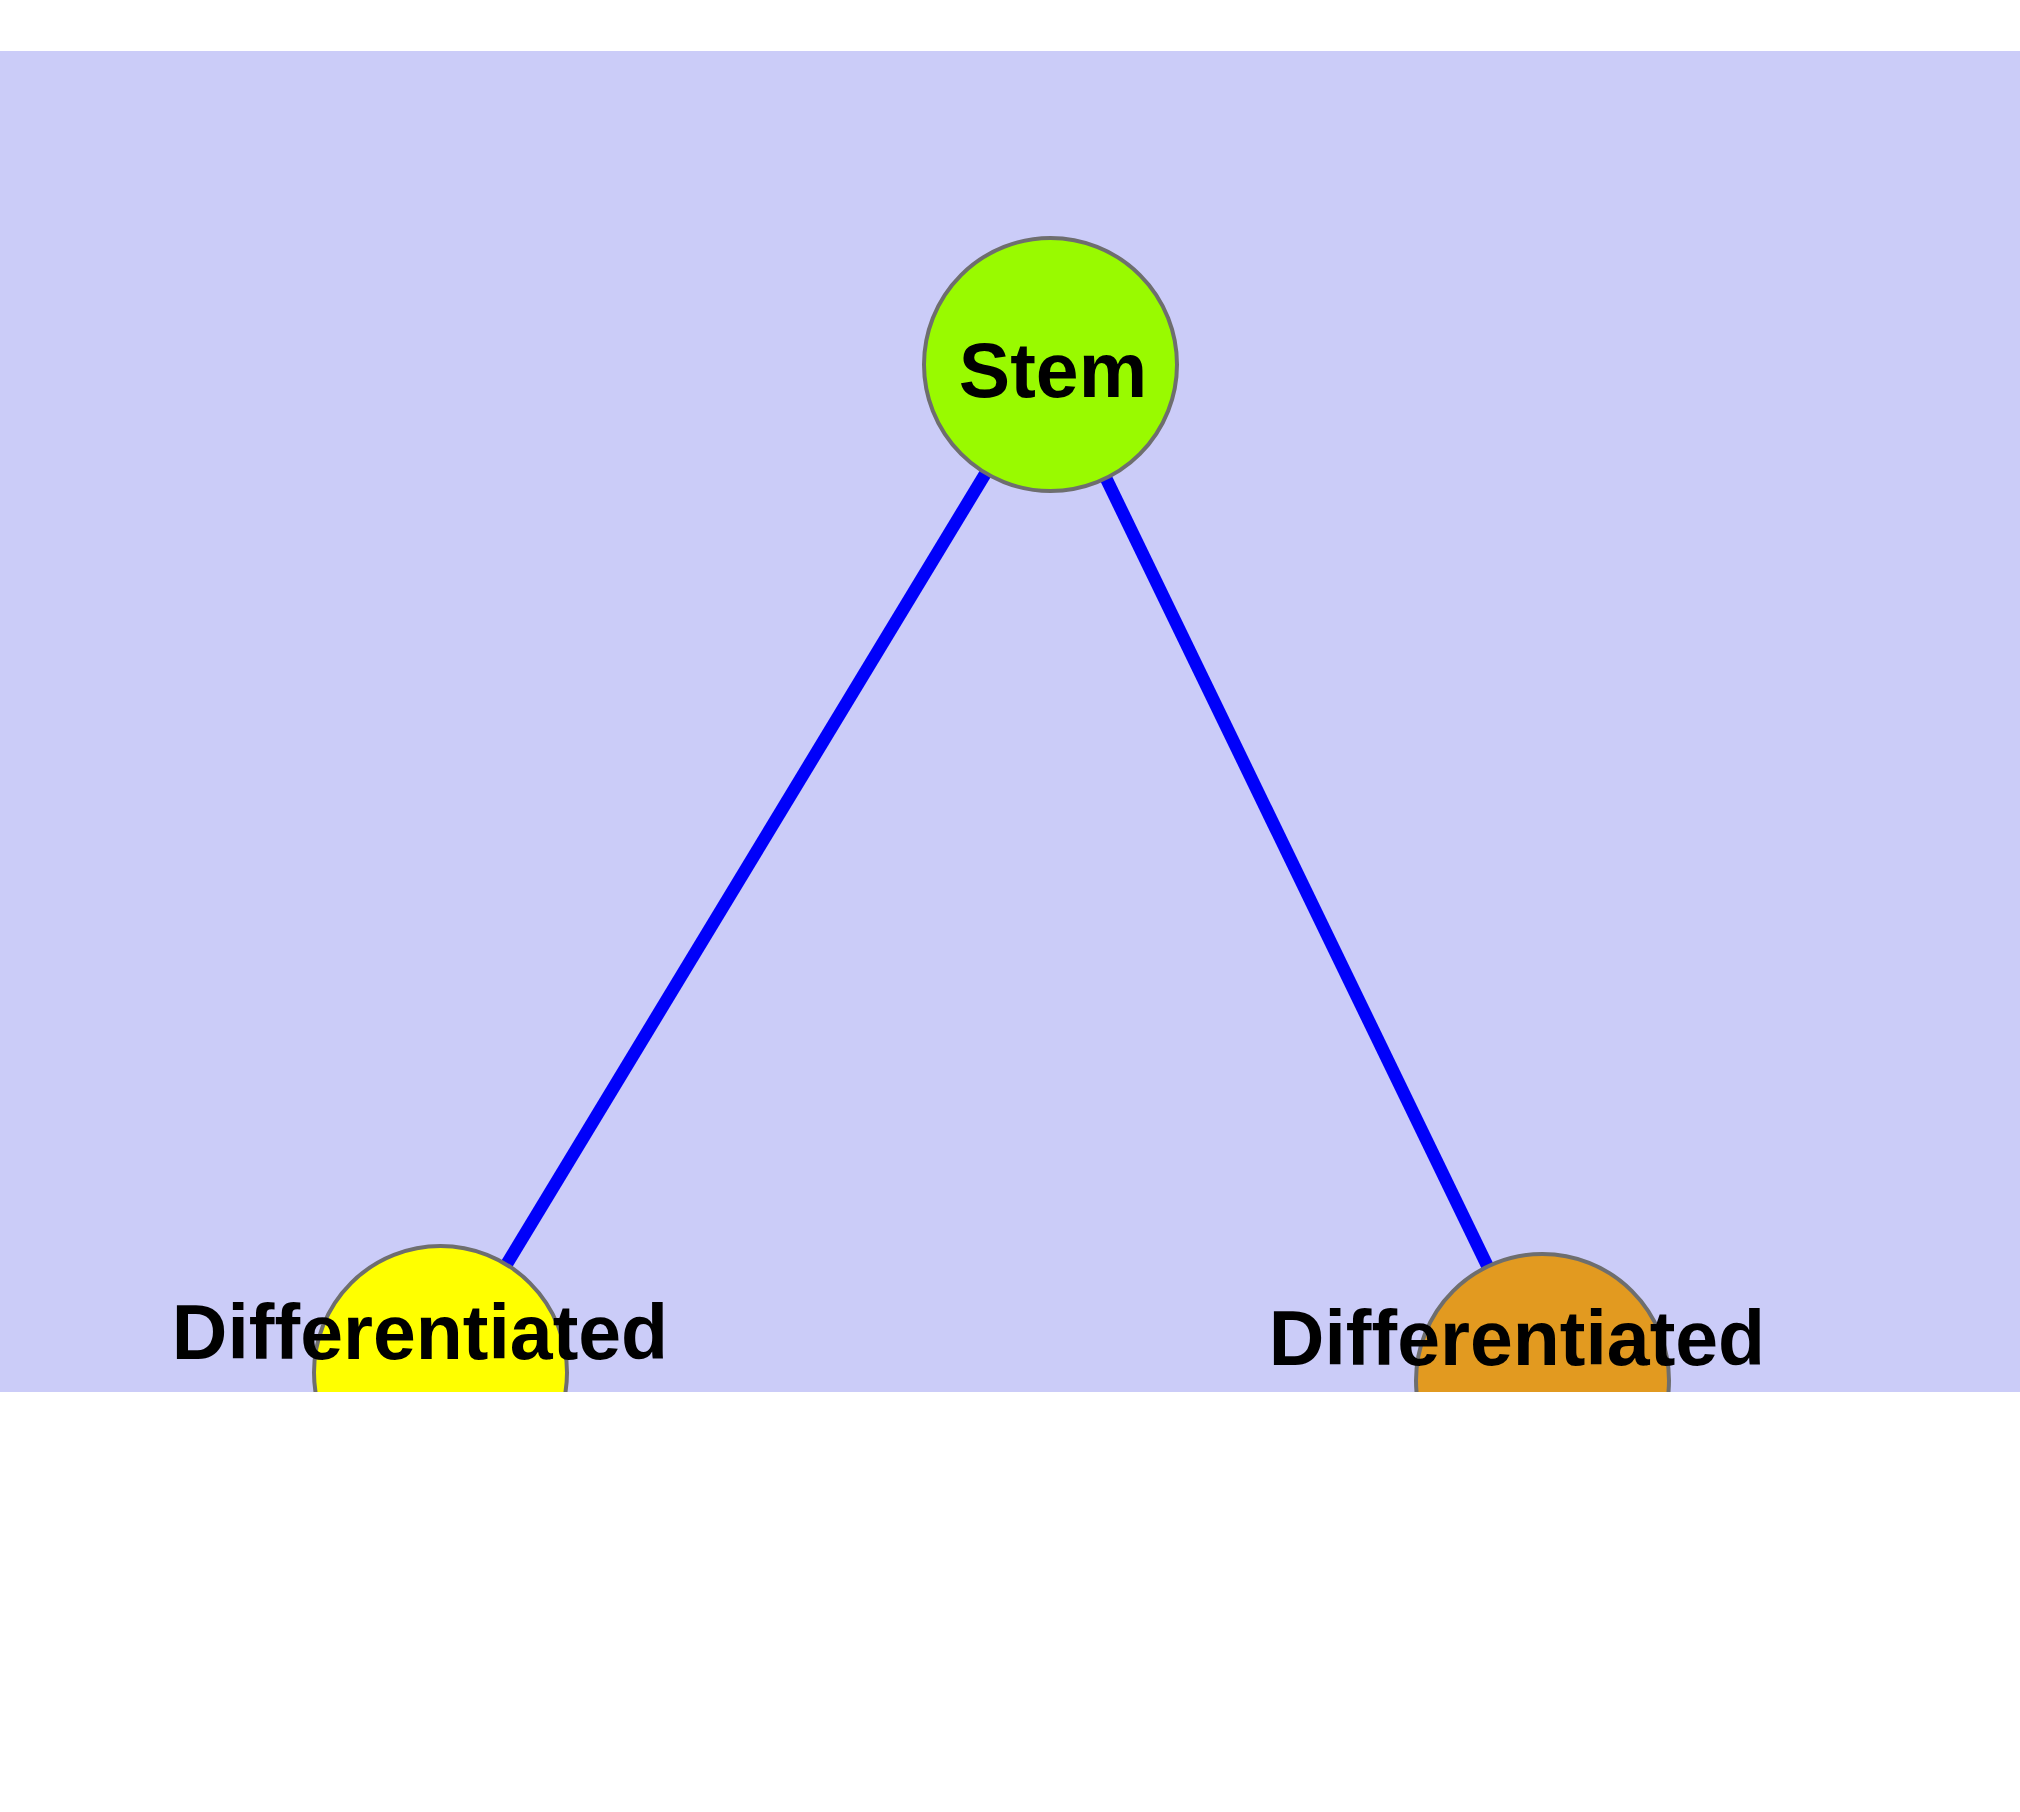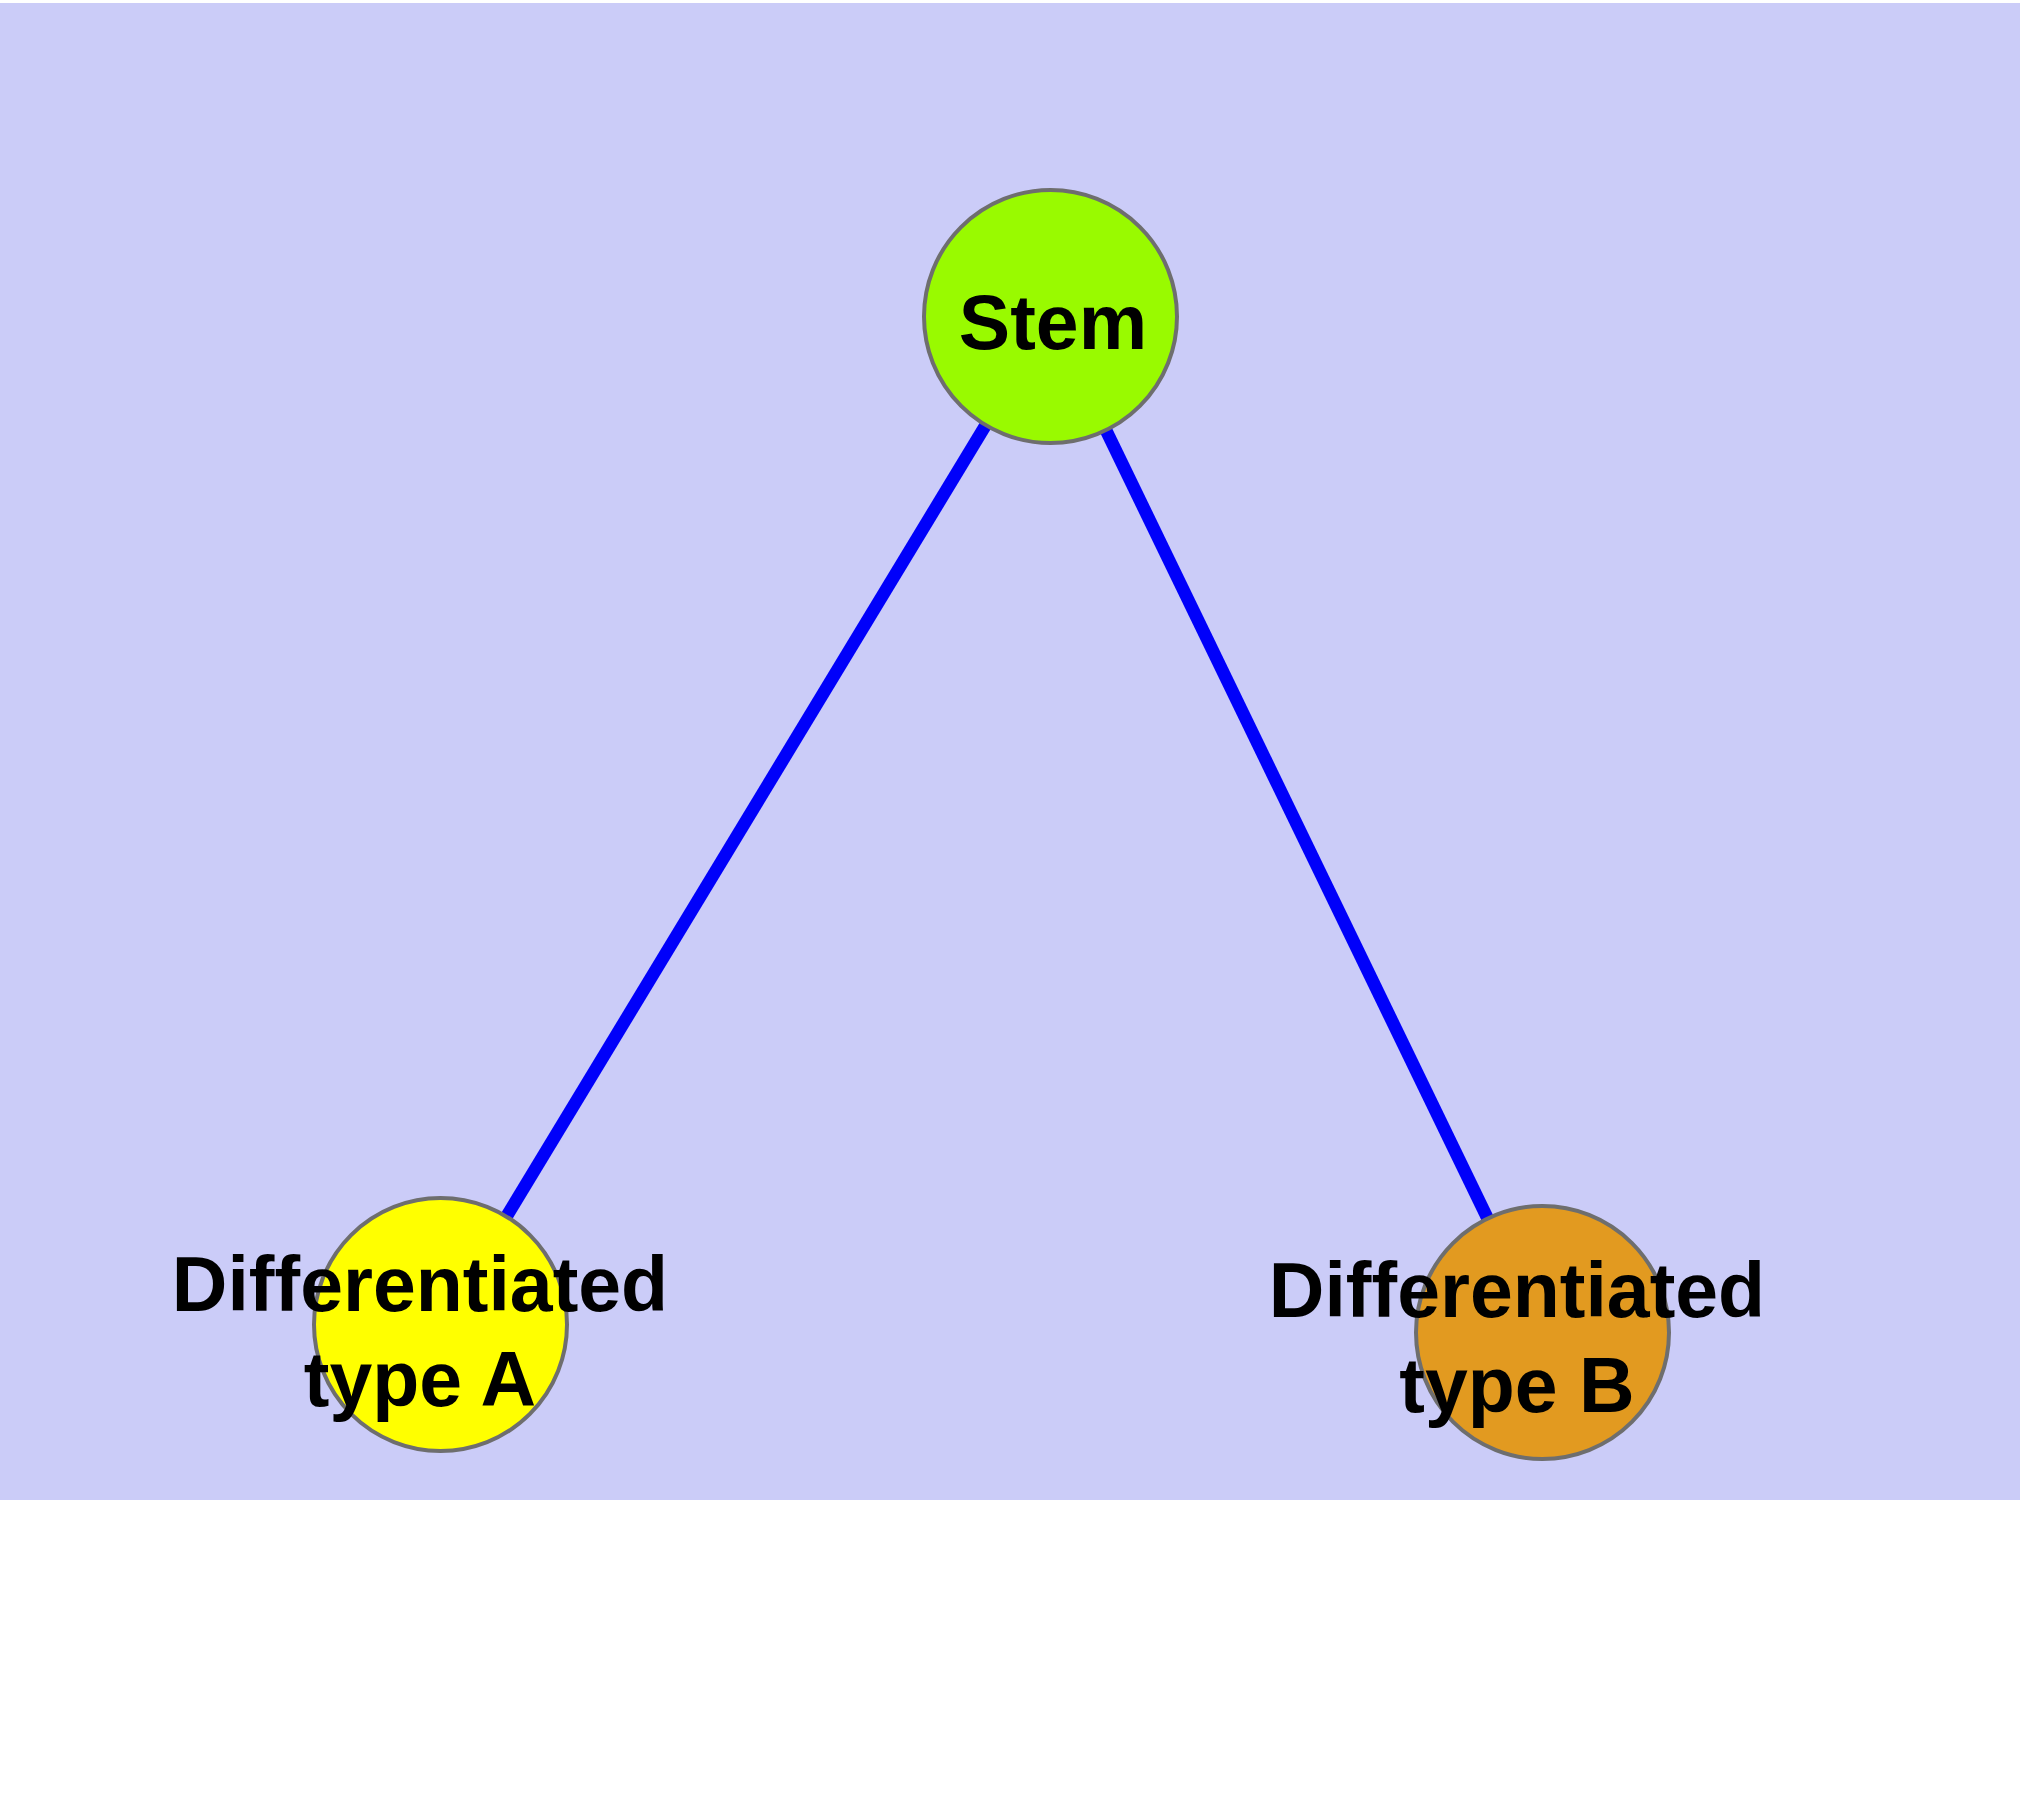--- a/index.html
+++ b/index.html
@@ -3,24 +3,25 @@
 <meta charset="utf-8">
 <style>
   html, body {
     margin: 0;
     padding: 0;
     background: #ffffff;
   }
   #canvas {
     position: relative;
     width: 2021px;
-    height: 1500px;
+    height: 1344px;
     background: #ffffff;
     overflow: hidden;
     font-family: "Liberation Sans", "DejaVu Sans", sans-serif;
+    margin-top: 48px;
   }
   #panel {
     position: absolute;
     left: 0;
     top: 2.5px;
     width: 2021px;
     height: 1810px;
   }
   #edges {
     position: absolute;

